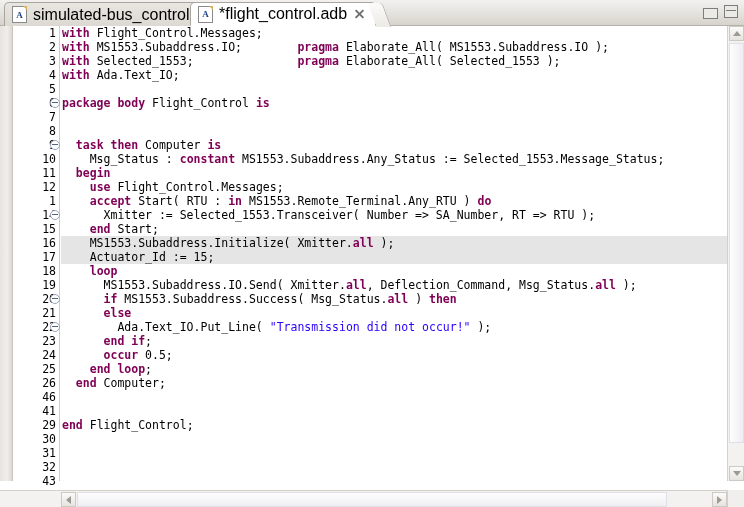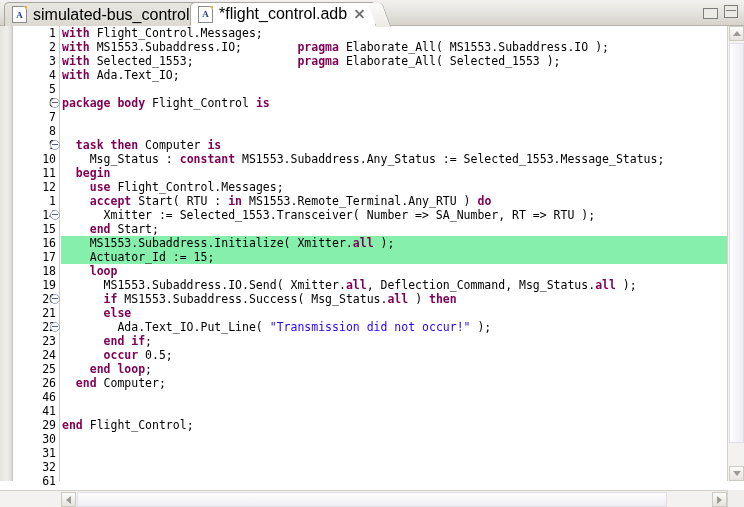--- a/index.html
+++ b/index.html
@@ -174,21 +174,21 @@
   .fold::before {
     content: "";
     position: absolute;
     left: 1px; top: 3px;
     width: 6px; height: 1px;
     background: #5b6membership;
     background: #566277;
   }
 
   .code-area .row { color: #000000; padding-left: 1px; }
-  .sel { background: #86efac; }
+  .sel { background: #e5e5e5; }
 
   .kw   { color: #7f0055; font-weight: bold; }
   .str  { color: #2a00ff; }
   .num  { color: #000000; }
 
   
   .vscroll {
     position: absolute; right: 0; top: 0;
     width: 17px; height: 455px;
     background: #f3f2f0;
@@ -302,21 +302,21 @@
         <div class="row"><span class="num">23</span></div>
         <div class="row"><span class="num">24</span></div>
         <div class="row"><span class="num">25</span></div>
         <div class="row"><span class="num">26</span></div>
         <div class="row"><span class="num">46</span></div>
         <div class="row"><span class="num">41</span></div>
         <div class="row"><span class="num">29</span></div>
         <div class="row"><span class="num">30</span></div>
         <div class="row"><span class="num">31</span></div>
         <div class="row"><span class="num">32</span></div>
-        <div class="row"><span class="num">61</span></div>
+        <div class="row"><span class="num">43</span></div>
       </div>
 
     <div class="code-area" id="code-area">
         <div class="row"><span class="kw">with</span><span> Flight_Control.Messages;</span></div>
         <div class="row"><span class="kw">with</span><span> MS1553.Subaddress.IO;        </span><span class="kw">pragma</span><span> Elaborate_All( MS1553.Subaddress.IO );</span></div>
         <div class="row"><span class="kw">with</span><span> Selected_1553;               </span><span class="kw">pragma</span><span> Elaborate_All( Selected_1553 );</span></div>
         <div class="row"><span class="kw">with</span><span> Ada.Text_IO;</span></div>
         <div class="row"> </div>
         <div class="row"><span class="kw">package body</span><span> Flight_Control </span><span class="kw">is</span></div>
         <div class="row"> </div>

